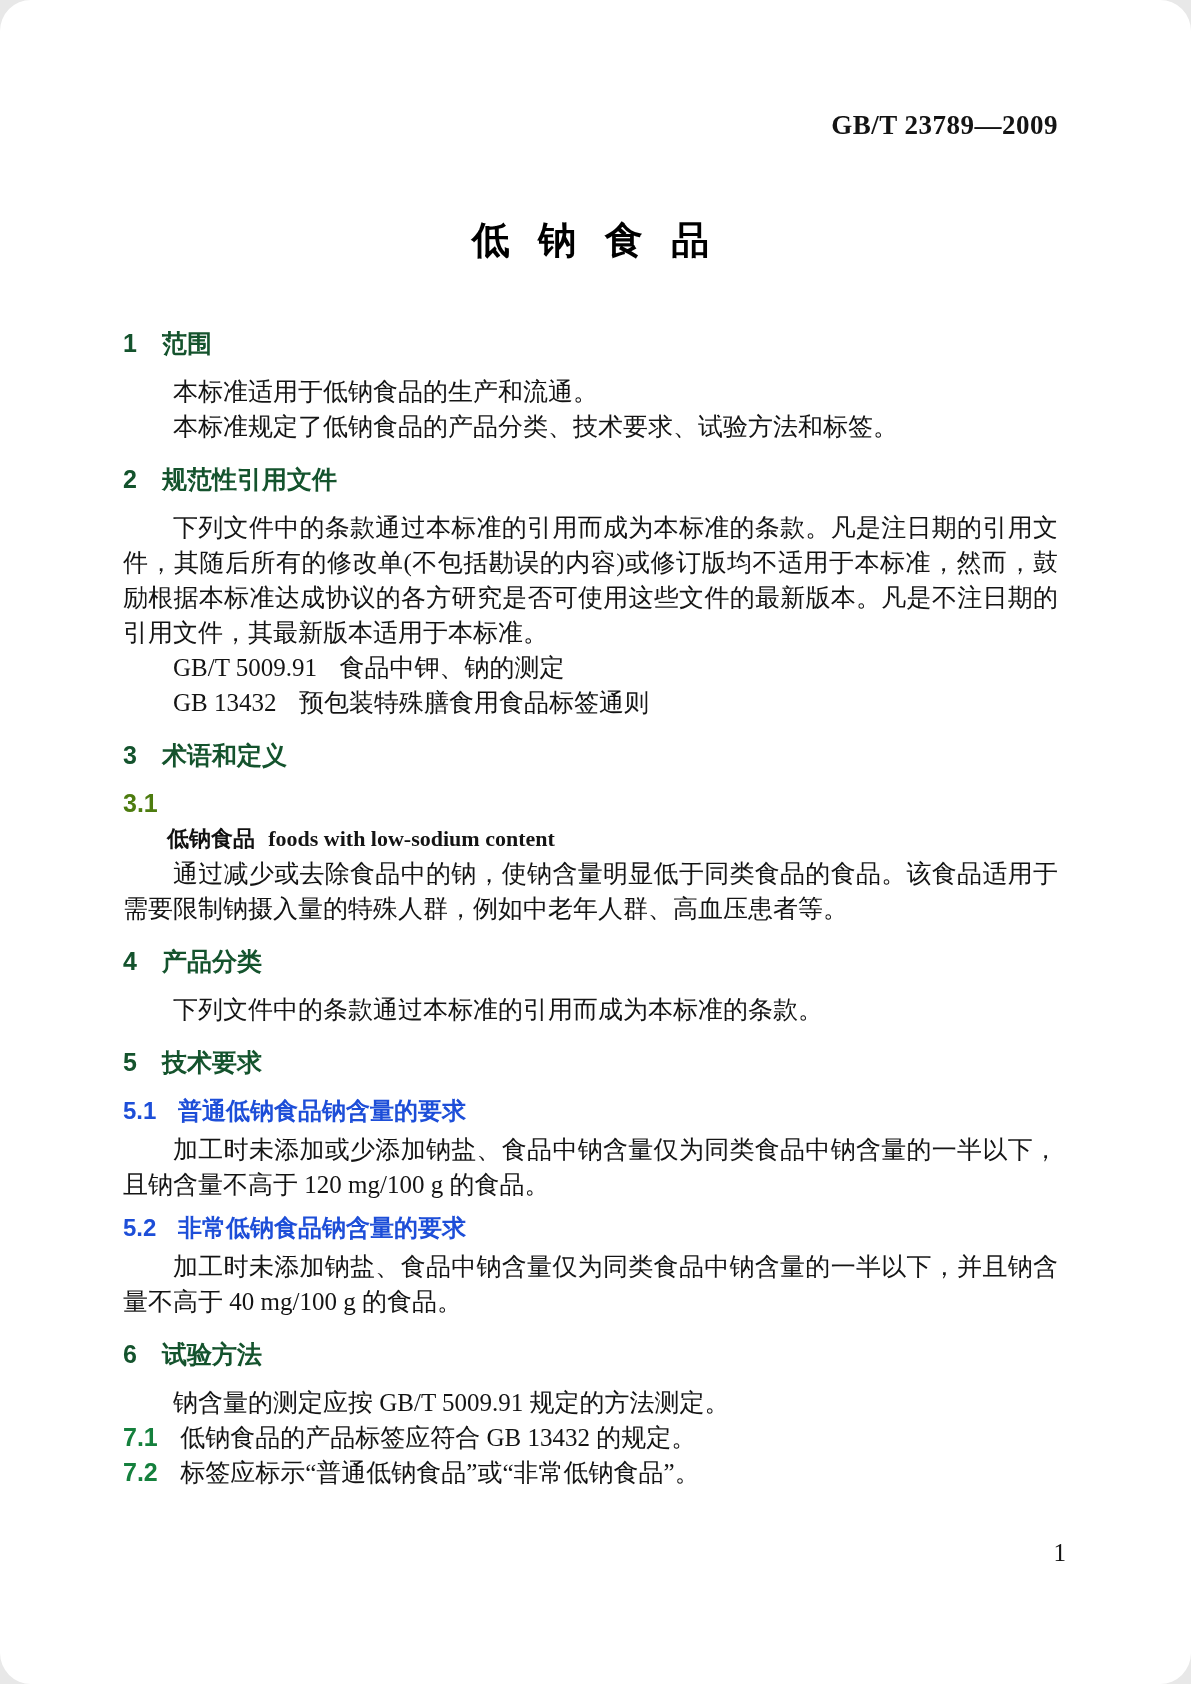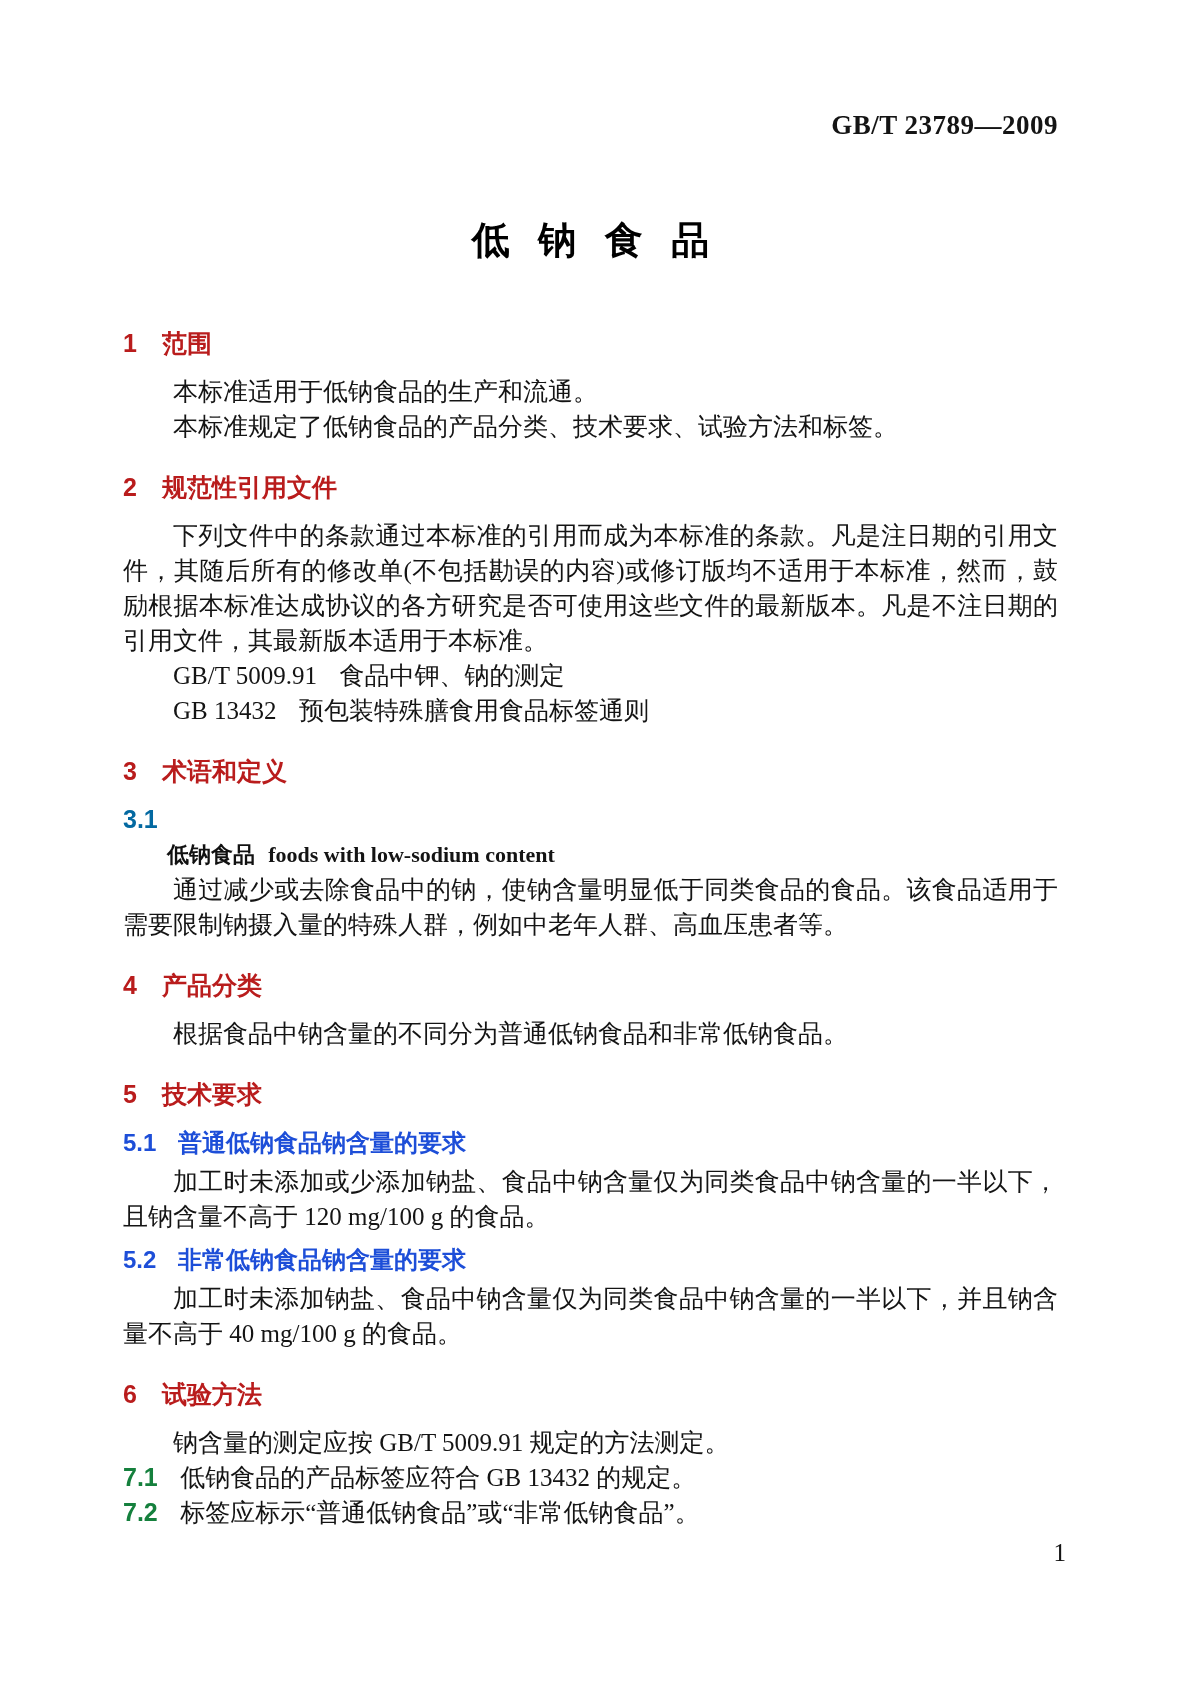--- a/index.html
+++ b/index.html
@@ -7,20 +7,21 @@
     position: relative;
     width: 1191px;
     height: 1684px;
     margin: 0 auto;
     background: #ffffff;
     box-sizing: border-box;
     padding: 110px 133px 0 123px;
     color: #141414;
     font-family: "Liberation Serif", "DejaVu Serif", serif;
     overflow: hidden;
+    border-radius: 31px;
   }
   .doc-code {
     text-align: right;
     font-weight: bold;
     font-size: 27px;
     line-height: 30px;
     letter-spacing: 0.5px;
   }
   .doc-title {
     margin: 74px 0 60px 0;
@@ -31,22 +32,22 @@
     line-height: 52px;
     letter-spacing: 0.75em;
     padding-left: 0.75em; 
     color: #000;
   }
   h2.sec {
     font-family: "Liberation Sans", "DejaVu Sans", sans-serif;
     font-weight: bold;
     font-size: 25px;
     line-height: 35px;
-    margin: 26px 0 13px 0;
-    color: #b91c1c;
+    margin: 18px 0 13px 0;
+    color: #14532d;
   }
   h3.subsec {
     font-family: "Liberation Sans", "DejaVu Sans", sans-serif;
     font-weight: bold;
     font-size: 24px;
     line-height: 35px;
     margin: 8px 0 4px 0;
     color: #1d4ed8;
   }
   .sec-no { margin-right: 1.0em; }
@@ -60,21 +61,21 @@
   }
   .indent { text-indent: 2em; }
   .ref-line { text-indent: 2em; }
   .ref-code { margin-right: 0.9em; }
   .term-no {
     font-family: "Liberation Sans", "DejaVu Sans", sans-serif;
     font-weight: bold;
     font-size: 25px;
     line-height: 35px;
     margin: 4px 0 0 0;
-    color: #0369a1;
+    color: #4d7c0f;
   }
   .term-line {
     font-size: 22px;
     line-height: 35px;
     margin: 0;
     text-indent: 2em;
     font-weight: bold;
   }
   .term-cn {
     font-family: "Liberation Sans", "DejaVu Sans", sans-serif;
@@ -114,21 +115,21 @@
   <p class="body indent">下列文件中的条款通过本标准的引用而成为本标准的条款。凡是注日期的引用文件，其随后所有的修改单(不包括勘误的内容)或修订版均不适用于本标准，然而，鼓励根据本标准达成协议的各方研究是否可使用这些文件的最新版本。凡是不注日期的引用文件，其最新版本适用于本标准。</p>
   <p class="body ref-line"><span class="ref-code">GB/T 5009.91</span><span>食品中钾、钠的测定</span></p>
   <p class="body ref-line"><span class="ref-code">GB 13432</span><span>预包装特殊膳食用食品标签通则</span></p>
 
   <h2 class="sec"><span class="sec-no">3</span><span>术语和定义</span></h2>
   <p class="term-no">3.1</p>
   <p class="term-line"><span class="term-cn">低钠食品</span><span class="term-en">foods with low-sodium content</span></p>
   <p class="body indent">通过减少或去除食品中的钠，使钠含量明显低于同类食品的食品。该食品适用于需要限制钠摄入量的特殊人群，例如中老年人群、高血压患者等。</p>
 
   <h2 class="sec"><span class="sec-no">4</span><span>产品分类</span></h2>
-  <p class="body indent">根据食品中钠含量的不同分为普通低钠食品和非常低钠食品。</p>
+  <p class="body indent">下列文件中的条款通过本标准的引用而成为本标准的条款。</p>
 
   <h2 class="sec"><span class="sec-no">5</span><span>技术要求</span></h2>
 
   <h3 class="subsec"><span class="subsec-no">5.1</span><span>普通低钠食品钠含量的要求</span></h3>
   <p class="body indent">加工时未添加或少添加钠盐、食品中钠含量仅为同类食品中钠含量的一半以下，且钠含量不高于 120 mg/100 g 的食品。</p>
 
   <h3 class="subsec"><span class="subsec-no">5.2</span><span>非常低钠食品钠含量的要求</span></h3>
   <p class="body indent">加工时未添加钠盐、食品中钠含量仅为同类食品中钠含量的一半以下，并且钠含量不高于 40 mg/100 g 的食品。</p>
 
   <h2 class="sec"><span class="sec-no">6</span><span>试验方法</span></h2>

